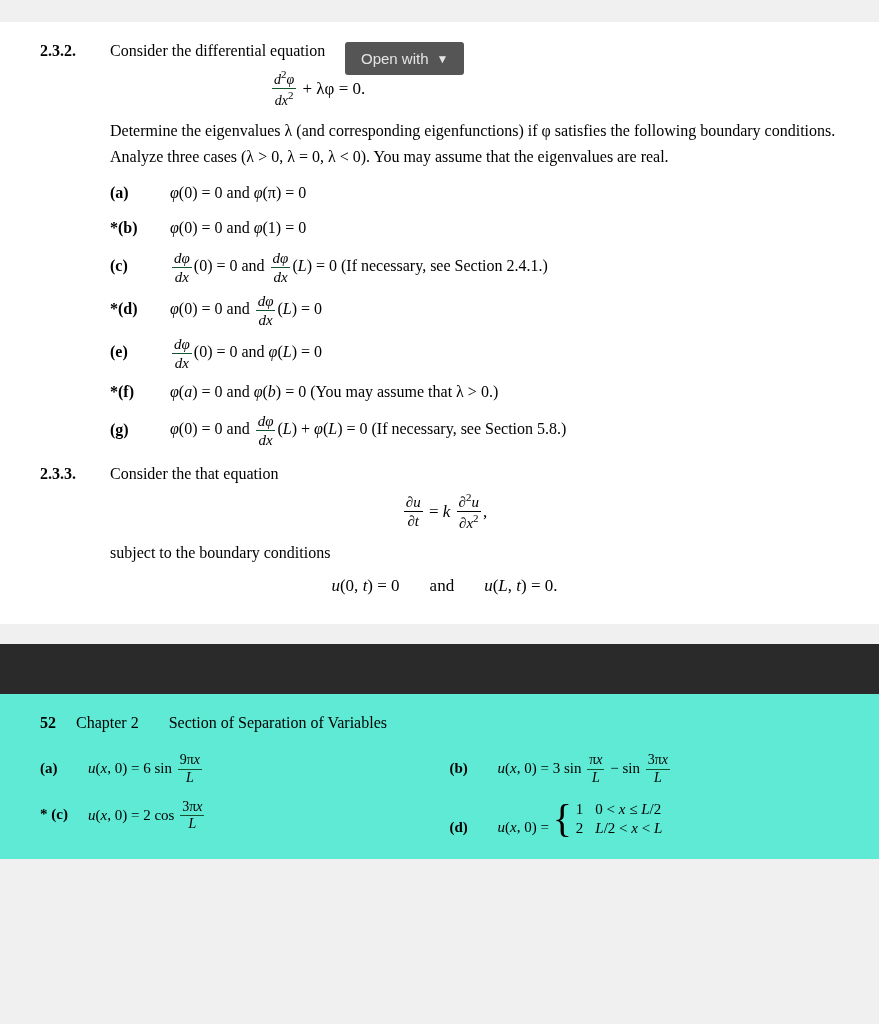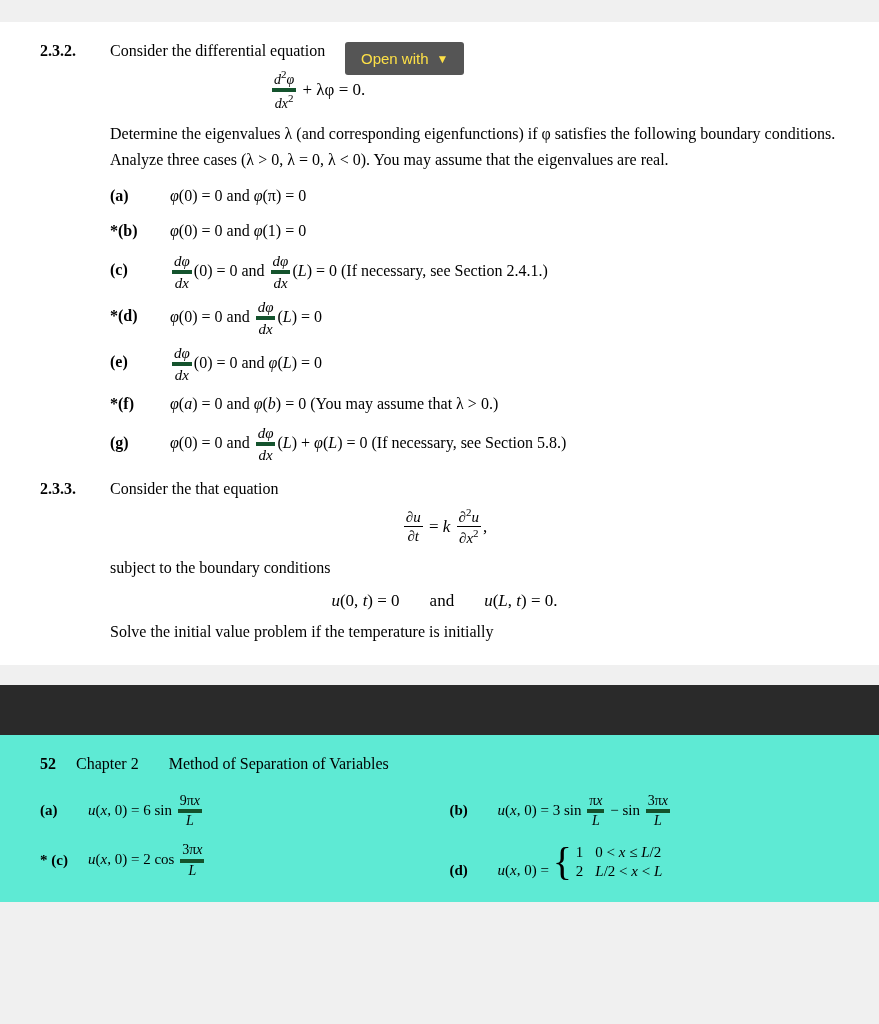--- a/index.html
+++ b/index.html
@@ -35,21 +35,21 @@
     .section-title {
       font-size: 16px;
     }
 
     
     .open-with-btn {
       position: absolute;
       top: 0px;
       left: 305px;
       background: #555;
-      color: #fde047;
+      color: #e5e5e5;
       border: none;
       padding: 8px 16px;
       font-size: 15px;
       cursor: pointer;
       display: flex;
       align-items: center;
       gap: 8px;
       z-index: 100;
       border-radius: 3px;
     }
@@ -90,21 +90,21 @@
     .frac {
       display: inline-flex;
       flex-direction: column;
       align-items: center;
       vertical-align: middle;
       font-size: 14px;
       line-height: 1.2;
       margin: 0 2px;
     }
     .frac .num {
-      border-bottom: 4px solid #14532d;
+      border-bottom: 1px solid #14532d;
       padding: 0 2px;
       text-align: center;
     }
     .frac .den {
       padding: 0 2px;
       text-align: center;
     }
 
     
     .section-233 {
@@ -337,33 +337,32 @@
     </div>
 
     <div class="body-text">subject to the boundary conditions</div>
 
     <div class="equation-block">
       <span><span class="italic">u</span>(0, <span class="italic">t</span>) = 0</span>
       <span style="margin: 0 30px;">and</span>
       <span><span class="italic">u</span>(<span class="italic">L</span>, <span class="italic">t</span>) = 0.</span>
     </div>
 
-    <div class="solve-text">Solve the initial value problem if the temperature is initially</div>
   </div>
 
 </div>
 
 <div class="bottom-bar"></div>
 
 <div class="footer-section">
 
   <div class="chapter-header">
     <span class="page-num">52</span>
     <span style="margin-right:30px;">Chapter 2</span>
-    <span>Method of Separation of Variables</span>
+    <span>Section of Separation of Variables</span>
   </div>
 
   <div class="footer-problems">
 
     <div class="footer-item">
       <span class="footer-label"><b>(a)</b></span>
       <span>
         <span class="italic">u</span>(<span class="italic">x</span>, 0) = 6 sin
         <span class="frac" style="font-size:14px;">
           <span class="num">9π<span class="italic">x</span></span>

